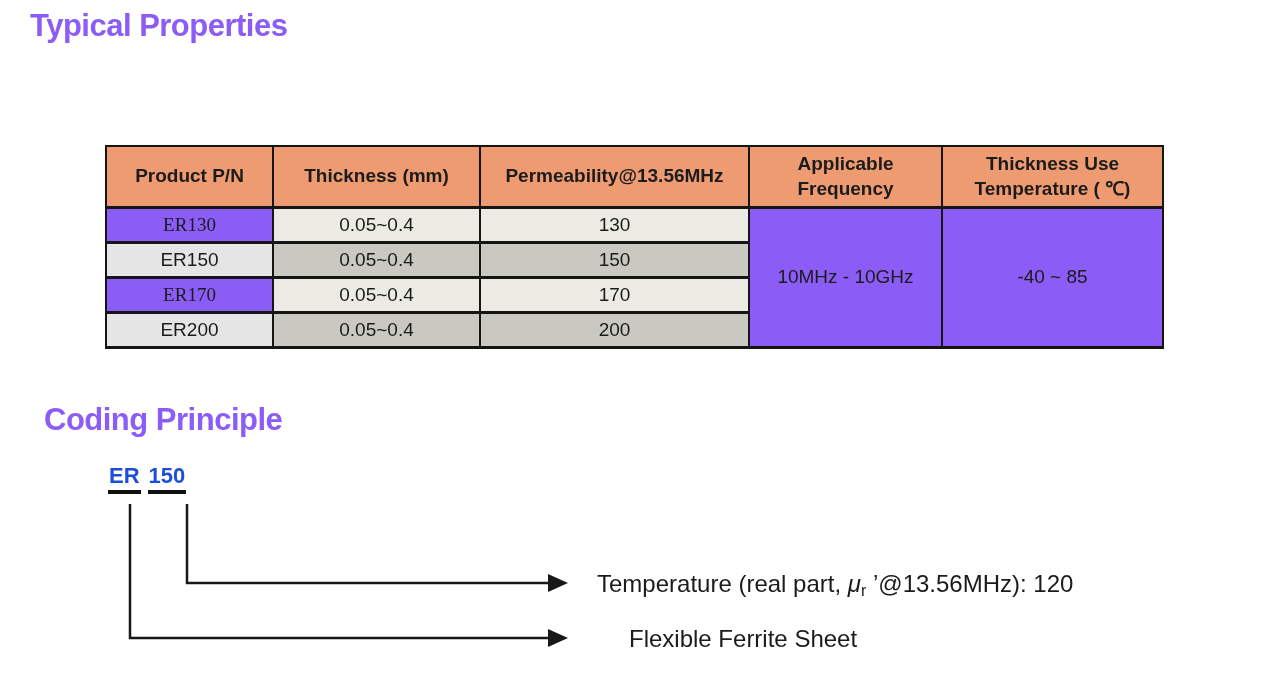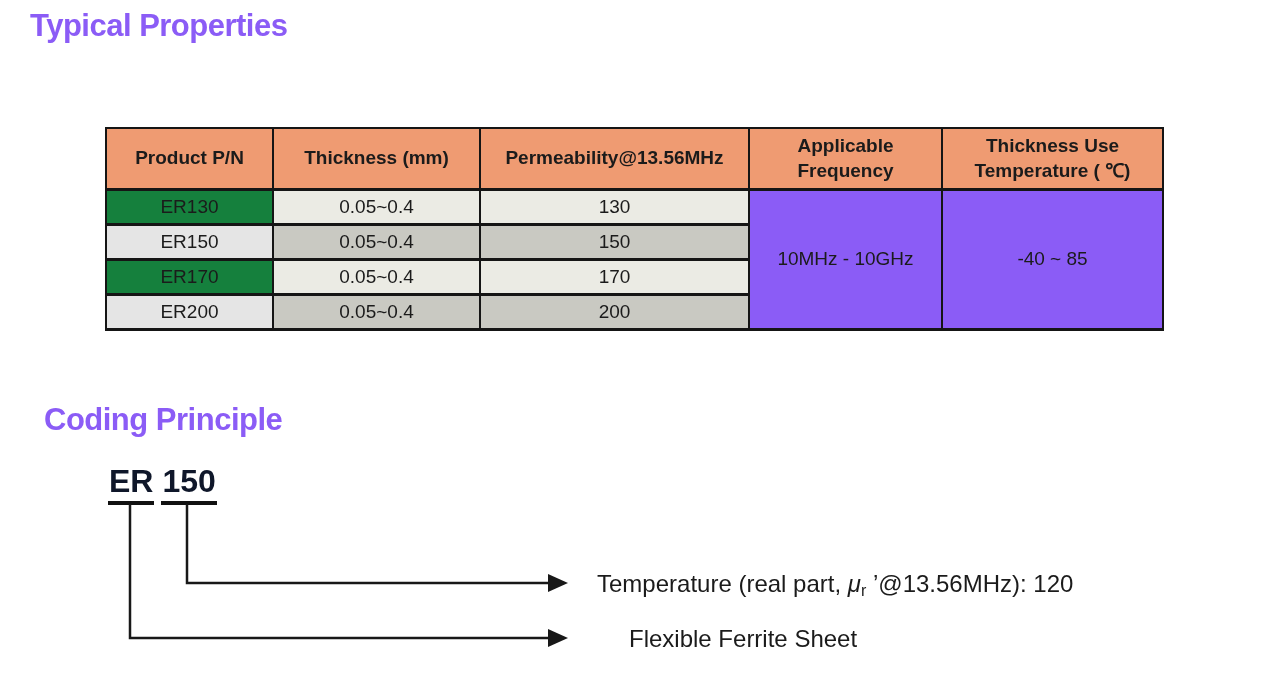--- a/index.html
+++ b/index.html
@@ -17,21 +17,21 @@
   .section-title {
     font-weight: bold;
     font-size: 31px;
     letter-spacing: -0.5px;
     color: #8b5cf6;
   }
   #title-typical { left: 30px; top: 8px; }
   #title-coding  { left: 44px; top: 402px; }
 
   
-  #props-table-wrap { left: 105px; top: 127px; }
+  #props-table-wrap { left: 105px; top: 145px; }
   table.props {
     border-collapse: collapse;
     table-layout: fixed;
     width: 1057px;
     font-size: 19px;
   }
   table.props td, table.props th {
     border: 2px solid #151515;
     text-align: center;
     vertical-align: middle;
@@ -40,32 +40,32 @@
   }
   table.props thead th {
     background: #EF9B72;
     font-weight: bold;
     height: 61px;
     border-bottom-width: 3px;
     line-height: 1.35;
   }
   table.props tbody tr { height: 35px; }
   table.props tbody td { border-top-width: 3px; border-bottom-width: 3px; }
-  td.cell-pn-light   { background: #15803d; }
+  td.cell-pn-light   { background: #8b5cf6; font-family: Liberation Serif, serif; }
   td.cell-pn-dark    { background: #e5e5e5; }
   td.cell-val-light  { background: #EBEBE4; }
   td.cell-val-dark   { background: #C9C9C2; }
   td.cell-merged     { background: #8b5cf6; }
 
   
   #code-block {
     left: 108px; top: 463px;
-    font-size: 32px;
+    font-size: 22px;
     font-weight: bold;
-    color: #0f172a;
+    color: #1d4ed8;
     white-space: nowrap;
   }
   #code-block .code-part {
     display: inline-block;
     border-bottom: 4px solid #111;
     padding: 0 1px 1px 1px;
   }
   #code-block .code-gap { display: inline-block; width: 7px; }
 
   svg#connector-lines { left: 0; top: 0; width: 1269px; height: 686px; pointer-events: none; }

